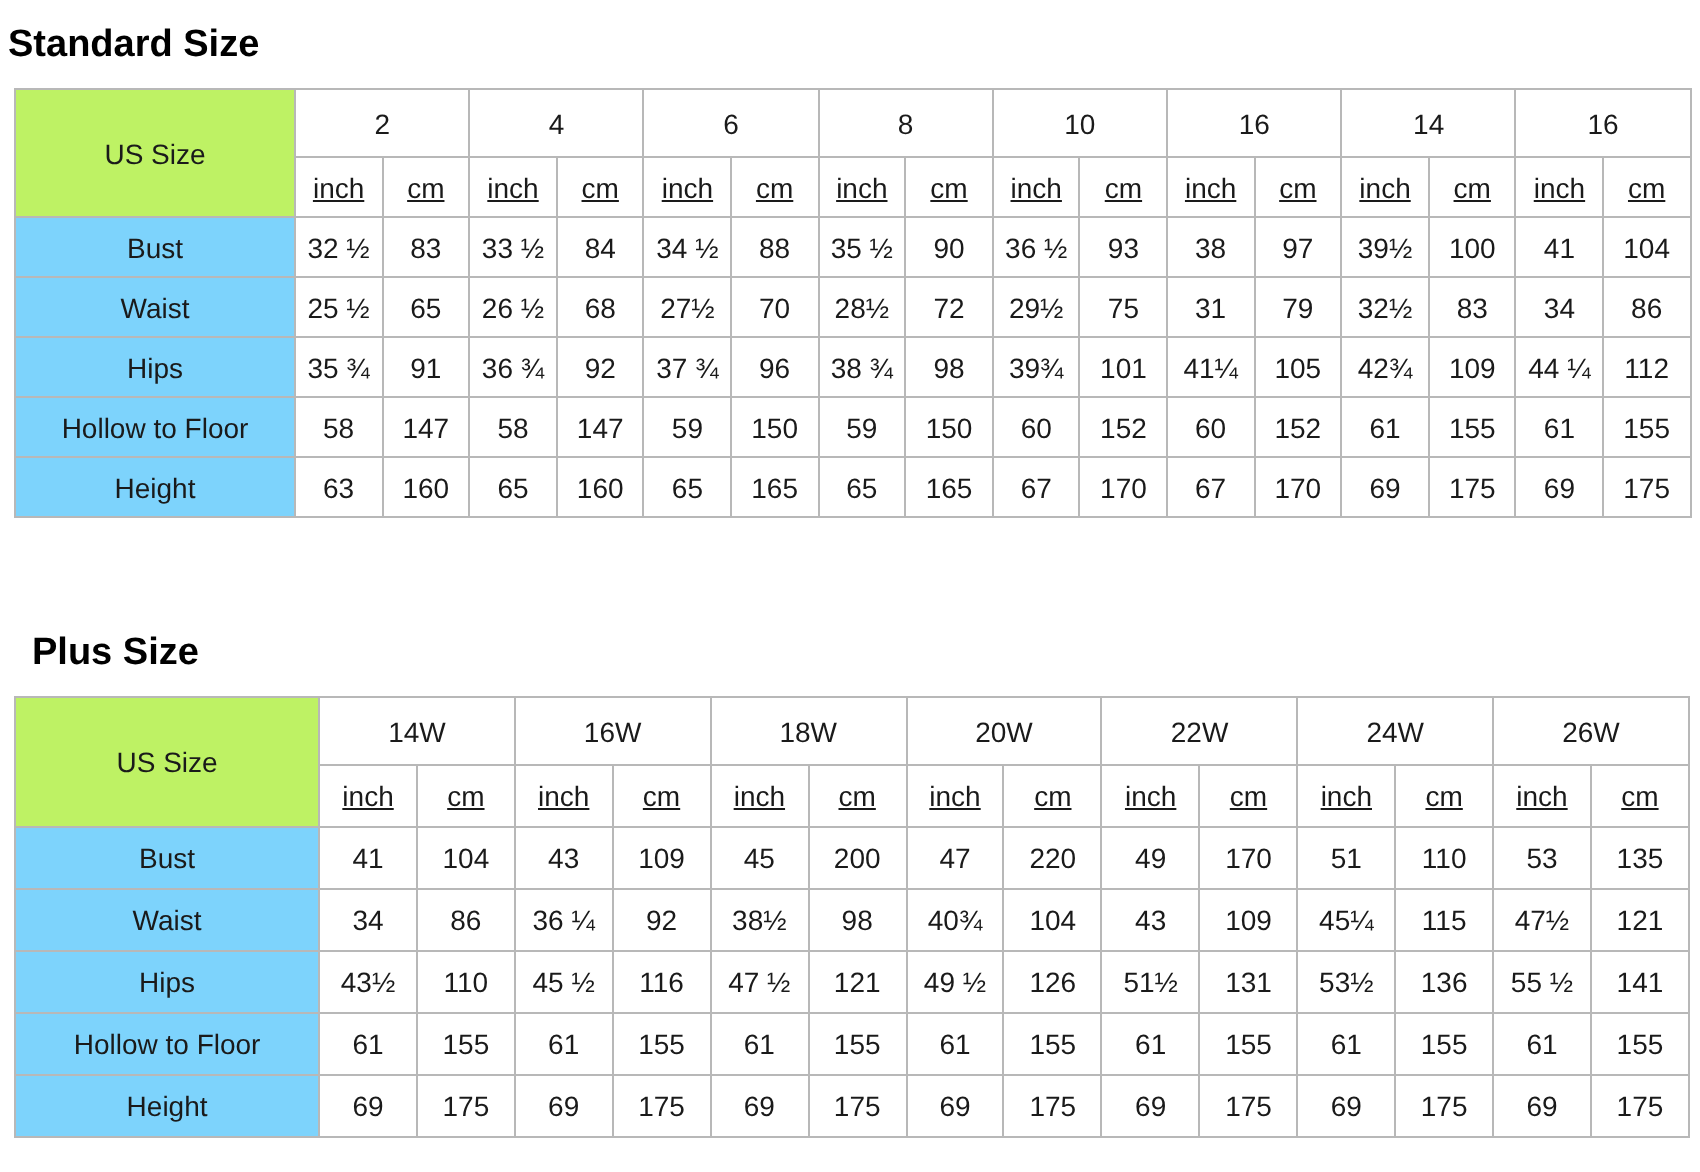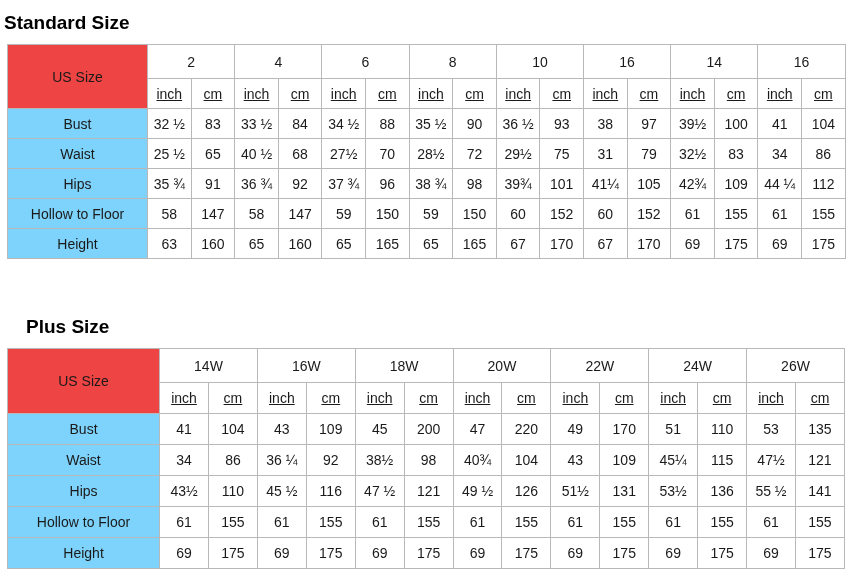--- a/index.html
+++ b/index.html
@@ -18,21 +18,21 @@
     overflow: hidden;
   }
   .section-title {
     font-size: 19px;
     font-weight: bold;
     color: #000;
     margin: 0;
     padding: 0;
   }
   #standard-title { position: absolute; left: 4px; top: 12px; }
-  #plus-title { position: absolute; left: 26px; top: 316px; }
+  #plus-title { position: absolute; left: 16px; top: 316px; }
 
   table.size-table {
     border-collapse: collapse;
     table-layout: fixed;
     background: #ffffff;
   }
   table.size-table td, table.size-table th {
     border: 1px solid #b8b8b8;
     text-align: center;
     vertical-align: middle;
@@ -40,21 +40,21 @@
     color: #1a1a1a;
     font-weight: normal;
     padding: 0;
   }
   .rowlabel {
     background: #7dd3fc;
     font-weight: bold;
     font-size: 14.5px;
   }
   .hdr-size {
-    background: #ef4444;
+    background: #bef264;
     font-weight: bold;
     font-size: 15.5px;
     margin-top: 40px;
   }
   .sizenum {
     font-weight: bold;
     font-size: 16px;
     background: #ffffff;
   }
   .unit {
@@ -130,21 +130,21 @@
           <td class="val">97</td>
           <td class="val">39½</td>
           <td class="val">100</td>
           <td class="val">41</td>
           <td class="val">104</td>
         </tr>
         <tr>
           <td class="rowlabel">Waist</td>
           <td class="val">25 ½</td>
           <td class="val">65</td>
-          <td class="val">40 ½</td>
+          <td class="val">26 ½</td>
           <td class="val">68</td>
           <td class="val">27½</td>
           <td class="val">70</td>
           <td class="val">28½</td>
           <td class="val">72</td>
           <td class="val">29½</td>
           <td class="val">75</td>
           <td class="val">31</td>
           <td class="val">79</td>
           <td class="val">32½</td>

